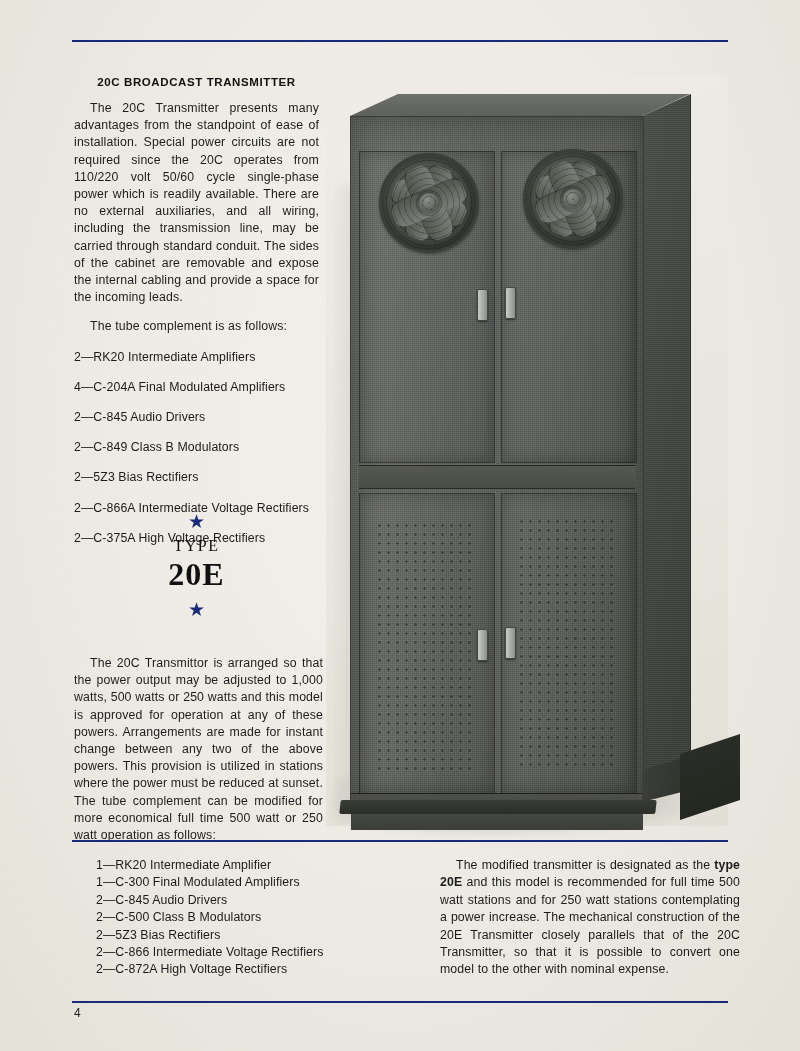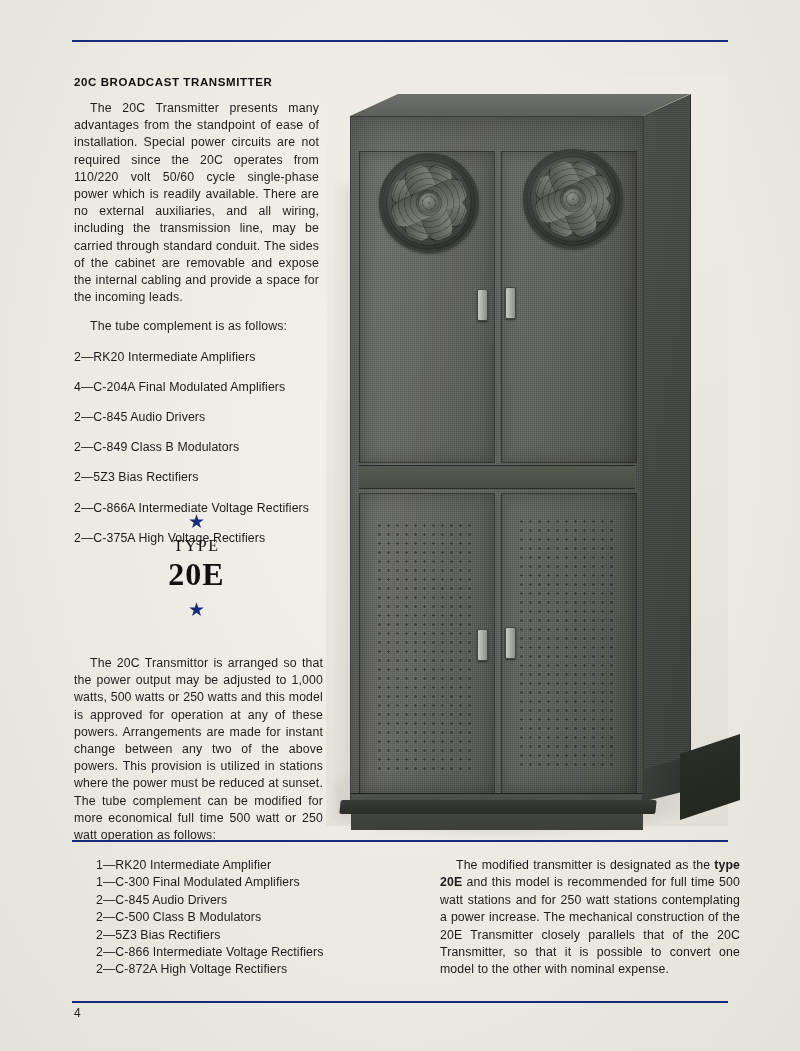--- a/index.html
+++ b/index.html
@@ -31,20 +31,21 @@
   .col-left{
     position:absolute;
     left:74px;top:76px;width:245px;
   }
   .heading{
     font-size:11.5px;
     font-weight:bold;
     letter-spacing:.6px;
     margin:0 0 12px 0;
     color:#111;
+    text-align:center;
   }
   p.body{
     font-size:12.3px;
     line-height:17.2px;
     margin:0 0 12px 0;
     text-align:justify;
     text-justify:inter-word;
     letter-spacing:.15px;
     color:#1d1d1d;
   }

